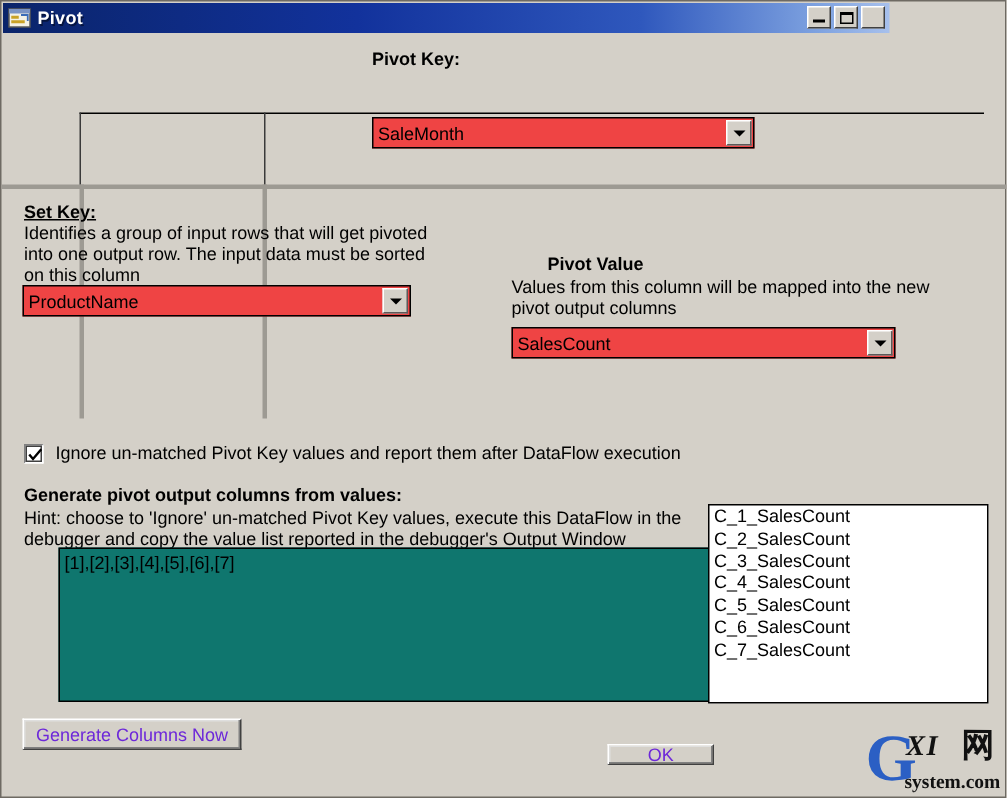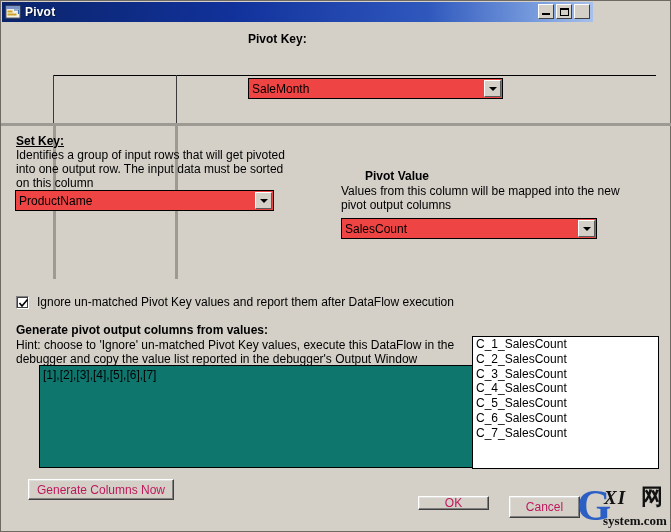--- a/index.html
+++ b/index.html
@@ -218,26 +218,25 @@
   .btn {
     position: absolute;
     background: #d4d0c8;
     border-top: 1px solid #ffffff;
     border-left: 1px solid #ffffff;
     border-right: 1px solid #404040;
     border-bottom: 1px solid #404040;
     box-shadow: inset -1px -1px 0 #808080, inset 1px 1px 0 #dfdfde;
     box-sizing: border-box;
     font-size: 12px;
-    color: #be185d;
+    color: #6d28d9;
     display: flex;
     align-items: center;
     justify-content: center;
     cursor: default;
-    margin-left: 13px;
   }
   #btn-generate { left: 14px; top: 478px; width: 146px; height: 21px; }
   #btn-ok { left: 404px; top: 495px; width: 71px; height: 14px; text-align: center; }
   #btn-cancel { left: 495px; top: 495px; width: 71px; height: 22px; }
 
   
   #watermark {
     position: absolute;
     left: 576px; top: 483px;
     width: 92px; height: 46px;
@@ -368,21 +367,20 @@
     <div class="list-item">C_1_SalesCount</div>
     <div class="list-item">C_2_SalesCount</div>
     <div class="list-item">C_3_SalesCount</div>
     <div class="list-item">C_4_SalesCount</div>
     <div class="list-item">C_5_SalesCount</div>
     <div class="list-item">C_6_SalesCount</div>
     <div class="list-item">C_7_SalesCount</div>
   </div>
 
   <div class="btn" id="btn-ok">OK</div>
-  <div class="btn" id="btn-cancel">Cancel</div>
 
   <div id="watermark">
     <span id="wm-g">G</span>
     <span id="wm-xi">XI</span>
     <span id="wm-cn">网</span>
     <span id="wm-sys">system.com</span>
   </div>
 
 </div>
 

